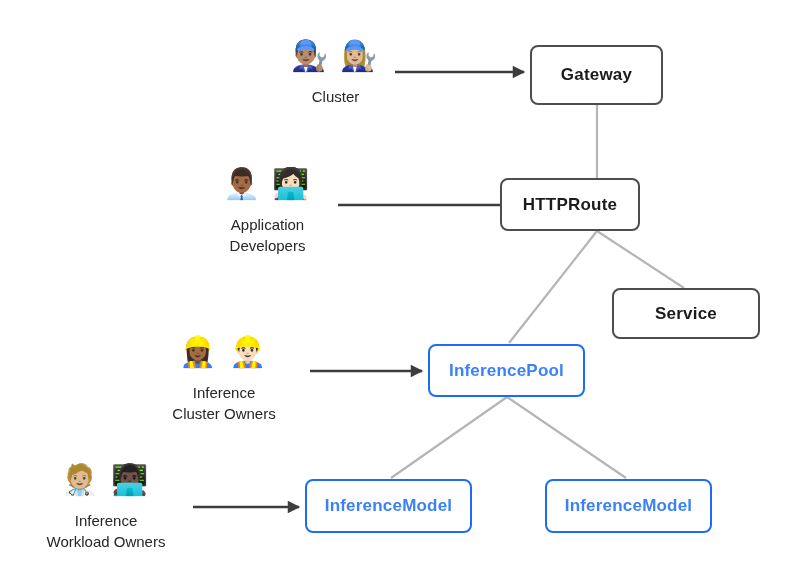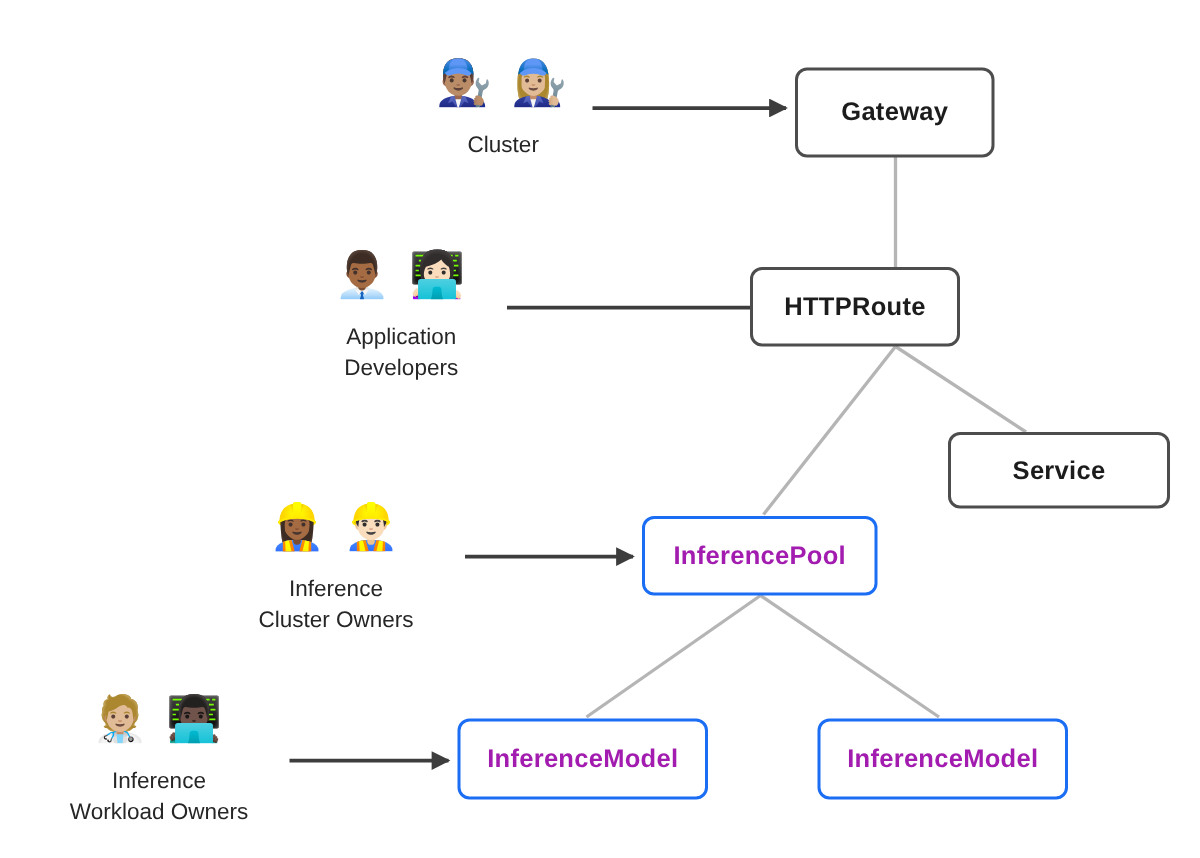--- a/index.html
+++ b/index.html
@@ -27,21 +27,21 @@
     font-size: 17px;
     letter-spacing: 0.2px;
     box-sizing: border-box;
   }
   .node.core {
     border: 2.5px solid #4d4d4d;
     color: #1c1c1c;
   }
   .node.ext {
     border: 2.5px solid #1b6ef3;
-    color: #a21caf;
+    color: #3b82f6;
   }
   .persona {
     position: absolute;
     text-align: center;
   }
   .persona .emojis {
     font-size: 30px;
     line-height: 1.2;
     letter-spacing: 2px;
     white-space: nowrap;
@@ -49,21 +49,21 @@
   }
   .persona .plabel {
     margin-top: 13px;
     font-size: 15px;
     line-height: 1.38;
     color: #262626;
   }
   
   #node-gateway        { left: 530px; top:  45px; width: 133px; height: 60px; }
   #node-httproute      { left: 500px; top: 178px; width: 140px; height: 53px; }
-  #node-service        { left: 612px; top: 288px; width: 148px; height: 51px; margin-left: 20px; }
+  #node-service        { left: 612px; top: 288px; width: 148px; height: 51px; }
   #node-inferencepool  { left: 428px; top: 344px; width: 157px; height: 53px; }
   #node-inferencemodel-1 { left: 305px; top: 479px; width: 167px; height: 54px; }
   #node-inferencemodel-2 { left: 545px; top: 479px; width: 167px; height: 54px; }
   
   #persona-0 { left: 253px; top:  38px; width: 165px; }
   #persona-1 { left: 185px; top: 166px; width: 165px; }
   #persona-2 { left: 140px; top: 334px; width: 168px; }
   #persona-3 { left:  22px; top: 462px; width: 168px; }
 </style>
 </head>

